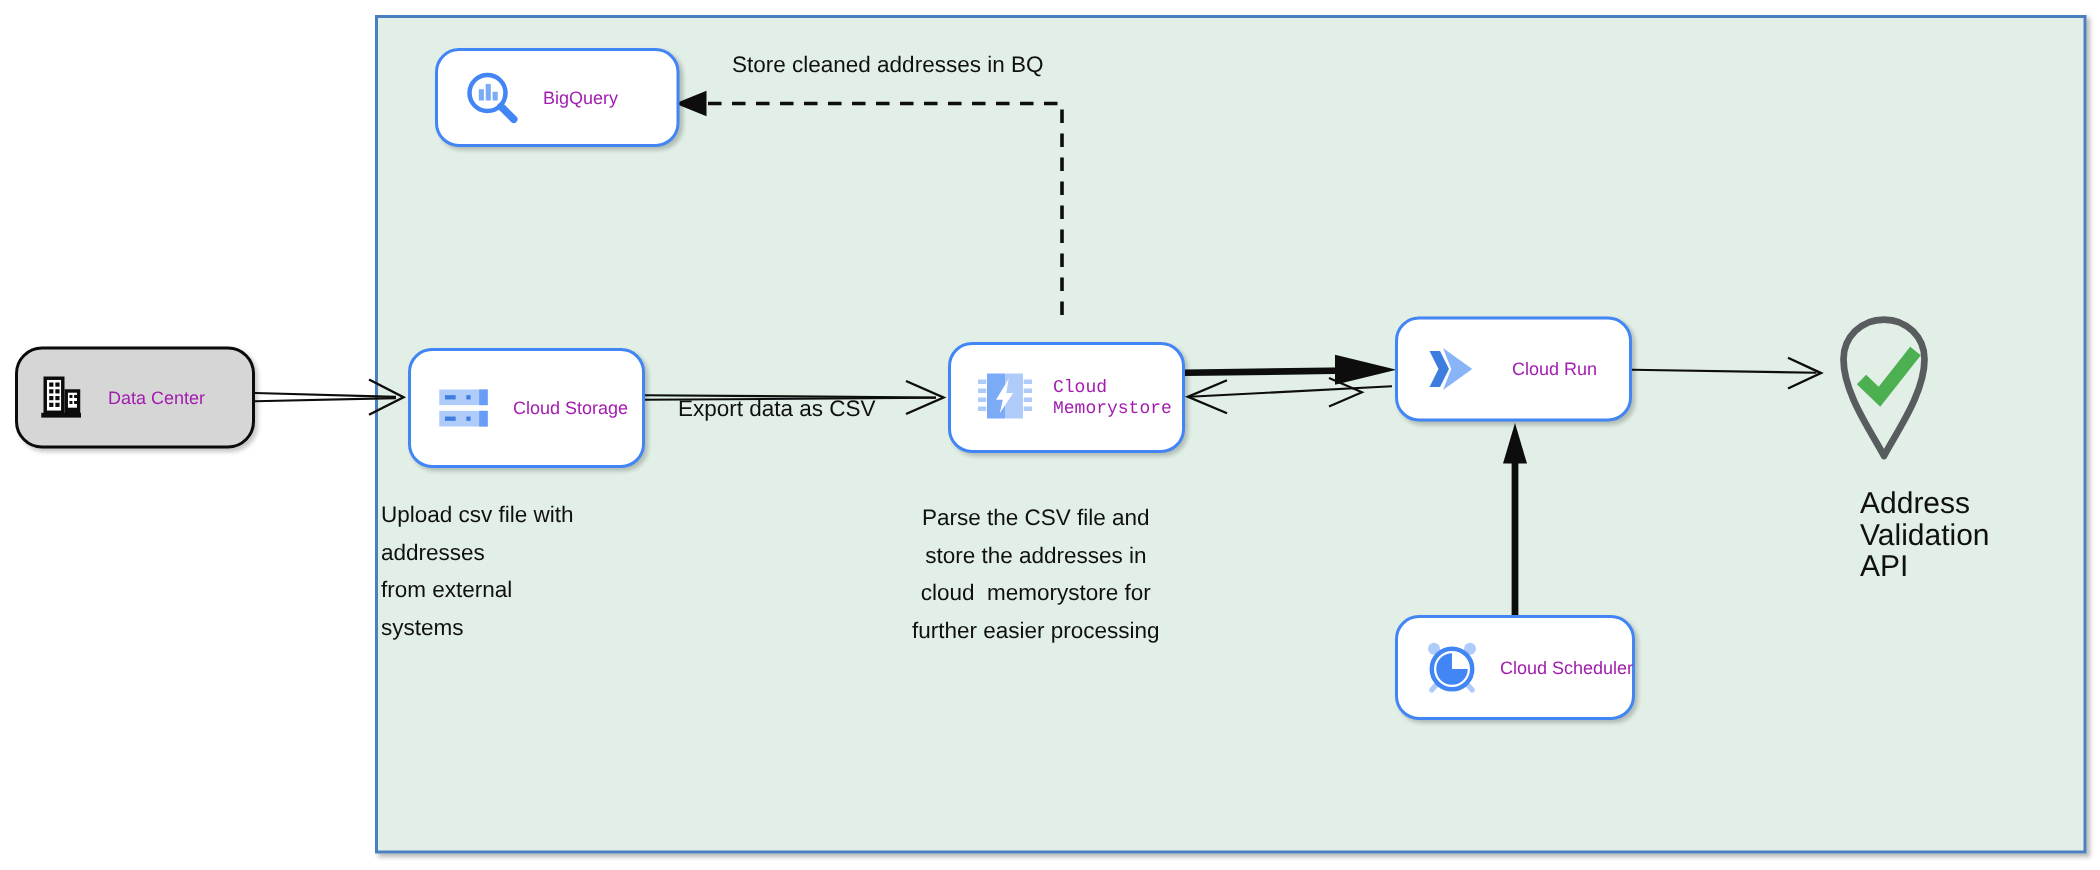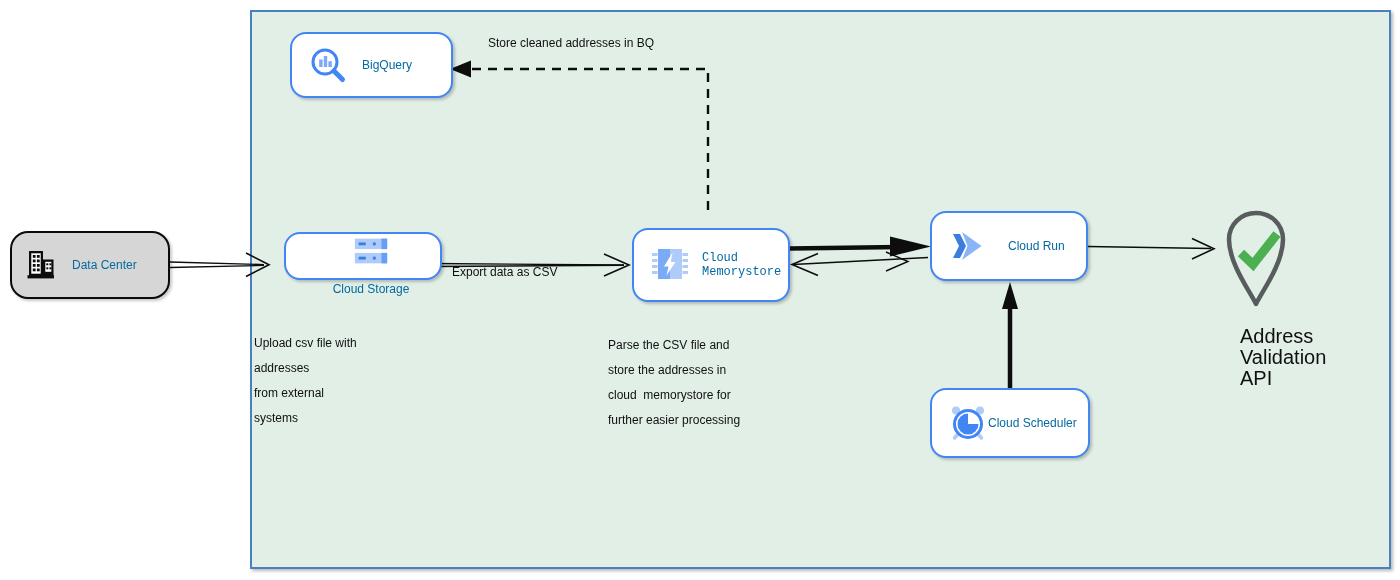--- a/index.html
+++ b/index.html
@@ -14,43 +14,43 @@
   }
 
   svg.arrows { position:absolute; left:0; top:0; width:1400px; height:580px; z-index:2; pointer-events:none; }
 
   .node {
     position:absolute; z-index:3; display:flex; align-items:center;
     background:#ffffff; border:2px solid #4285f4; border-radius:16px;
     box-shadow: 2px 2px 3px rgba(0,0,0,0.22);
     padding-left:16px; gap:14px;
   }
-  .node .nlabel { font-size:12px; color:#0369a1; line-height:14px; }
+  .node .nlabel { font-size:12px; color:#a21caf; line-height:14px; }
   .node .icon { flex:0 0 auto; display:flex; }
 
   #node-bigquery        { left:290px; top:32px;  width:163px; height:66px; }
   #node-data-center     { left:10px;  top:231px; width:160px; height:68px;
                           background:#d6d6d6; border:2.5px solid #0b0b0b; border-radius:18px;padding-left:12px; }
-  #node-cloud-storage   { left:284px; top:232px; width:158px; height:48px;flex-direction:column; }
+  #node-cloud-storage   { left:272px; top:232px; width:158px; height:80px; }
   #node-memorystore     { left:632px; top:228px; width:158px; height:74px; gap:12px;font-family:Liberation Mono, monospace; }
   #node-memorystore .nlabel { width:84px; }
   #node-cloud-run       { left:930px; top:211px; width:158px; height:70px;gap:20px; }
-  #node-scheduler       { left:930px; top:388px; width:160px; height:70px; gap:0; }
+  #node-scheduler       { left:930px; top:410px; width:160px; height:70px; gap:12px; }
   #node-scheduler .nlabel { white-space:nowrap; }
 
   .pin-wrap { position:absolute; left:1220px; top:208px; z-index:3; }
 
   .anno {
-    position:absolute; z-index:4; color:#101010; font-size:12px; line-height:25px;
+    position:absolute; z-index:4; color:#101010; font-size:15px; line-height:25px;
     white-space:pre-wrap;
   }
   #anno-store-bq   { left:488px;  top:31px; }
   #anno-export-csv { left:452px;  top:216px;margin-top:44px; }
   #anno-upload     { left:254px;  top:331px; }
-  #anno-parse      { left:608px;  top:333px; }
+  #anno-parse      { left:608px;  top:333px;text-align:center; }
   #anno-periodic   { left:1030px; top:347px; }
   #anno-api        { left:1240px; top:326px; font-size:20px; line-height:21px; width:150px; }
 </style>
 </head>
 <body>
 
 <div class="canvas">
 
   <div class="gcp-container"></div>
 

